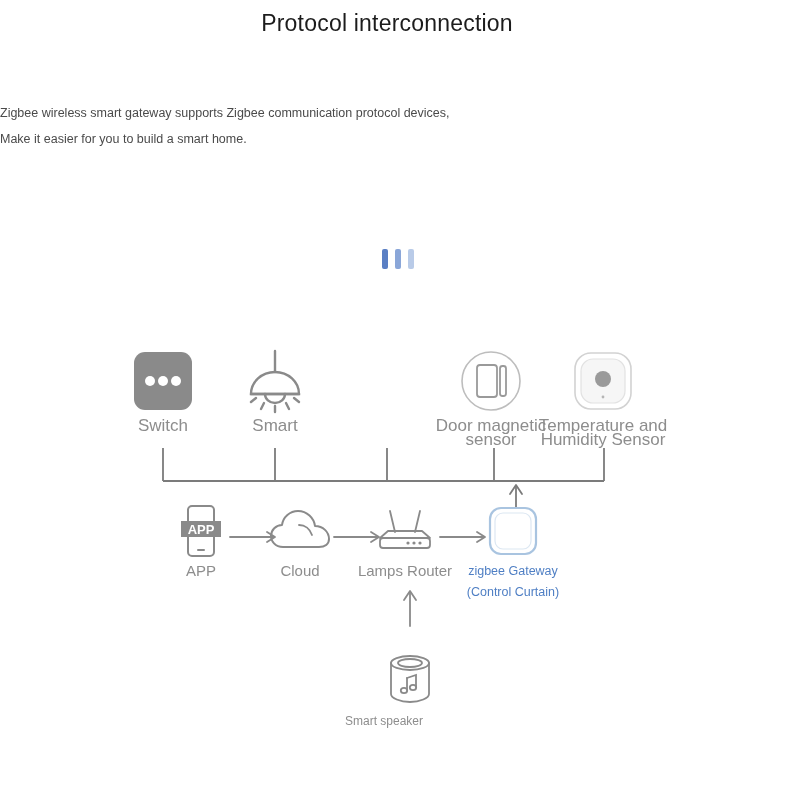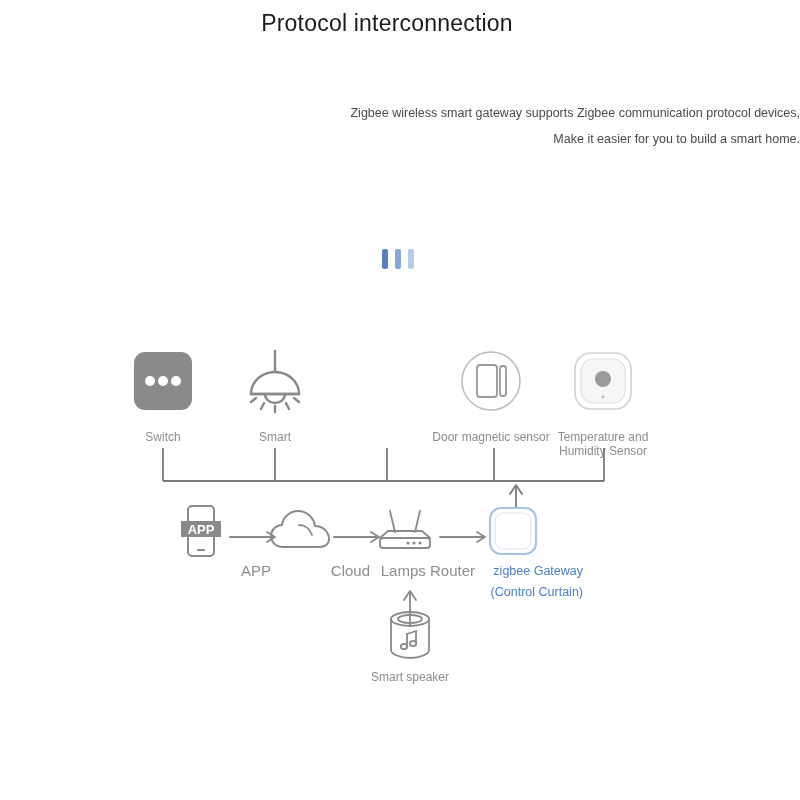--- a/index.html
+++ b/index.html
@@ -23,21 +23,21 @@
     text-align: center;
     font-size: 23px;
     color: #1c1c1c;
     font-weight: 400;
     letter-spacing: .2px;
   }
   #subtitle-block {
     position: absolute;
     left: 0; top: 100px;
     width: 800px;
-    text-align: right;
+    text-align: left;
     color: #4a4a4a;
     font-size: 12.5px;
     line-height: 26px;
   }
   #subtitle-block .sub-line { display: block; }
 
   
   #bars-decoration {
     position: absolute;
     left: 382px; top: 249px;
@@ -63,22 +63,22 @@
     text-align: center;
     top: 0;
   }
   .device .dev-icon {
     height: 62px;
     display: flex;
     align-items: center;
     justify-content: center;
   }
   .device .dev-label {
-    margin-top: 18px;
-    font-size: 12px;
+    margin-top: 7px;
+    font-size: 17px;
     color: #8d8d8d;
     line-height: 14px;
   }
 
   
   #bus-lines {
     position: absolute;
     left: 0; top: 440px;
     width: 800px;
     height: 60px;
@@ -87,21 +87,21 @@
   
   #flow-row {
     position: absolute;
     left: 0; top: 505px;
     width: 800px;
     height: 110px;
   }
   .flow-node {
     position: absolute;
     width: 140px;
-    text-align: right;
+    text-align: center;
     top: 0;
   }
   .flow-node .flow-icon {
     height: 52px;
     display: flex;
     align-items: center;
     justify-content: center;
   }
   .flow-node .flow-label {
     margin-top: 4px;
@@ -116,23 +116,23 @@
     line-height: 21px;
   }
   .flow-arrow {
     position: absolute;
     top: 24px;
   }
 
   
   #speaker-node {
     position: absolute;
-    left: 345px; top: 608px;
+    left: 345px; top: 652px;
     width: 130px;
-    text-align: center;
+    text-align: left;
   }
   #speaker-node .spk-icon {
     height: 56px;
     display: flex;
     align-items: center;
     justify-content: center;
   }
   #speaker-node .spk-label {
     margin-top: 6px;
     font-size: 12px;

